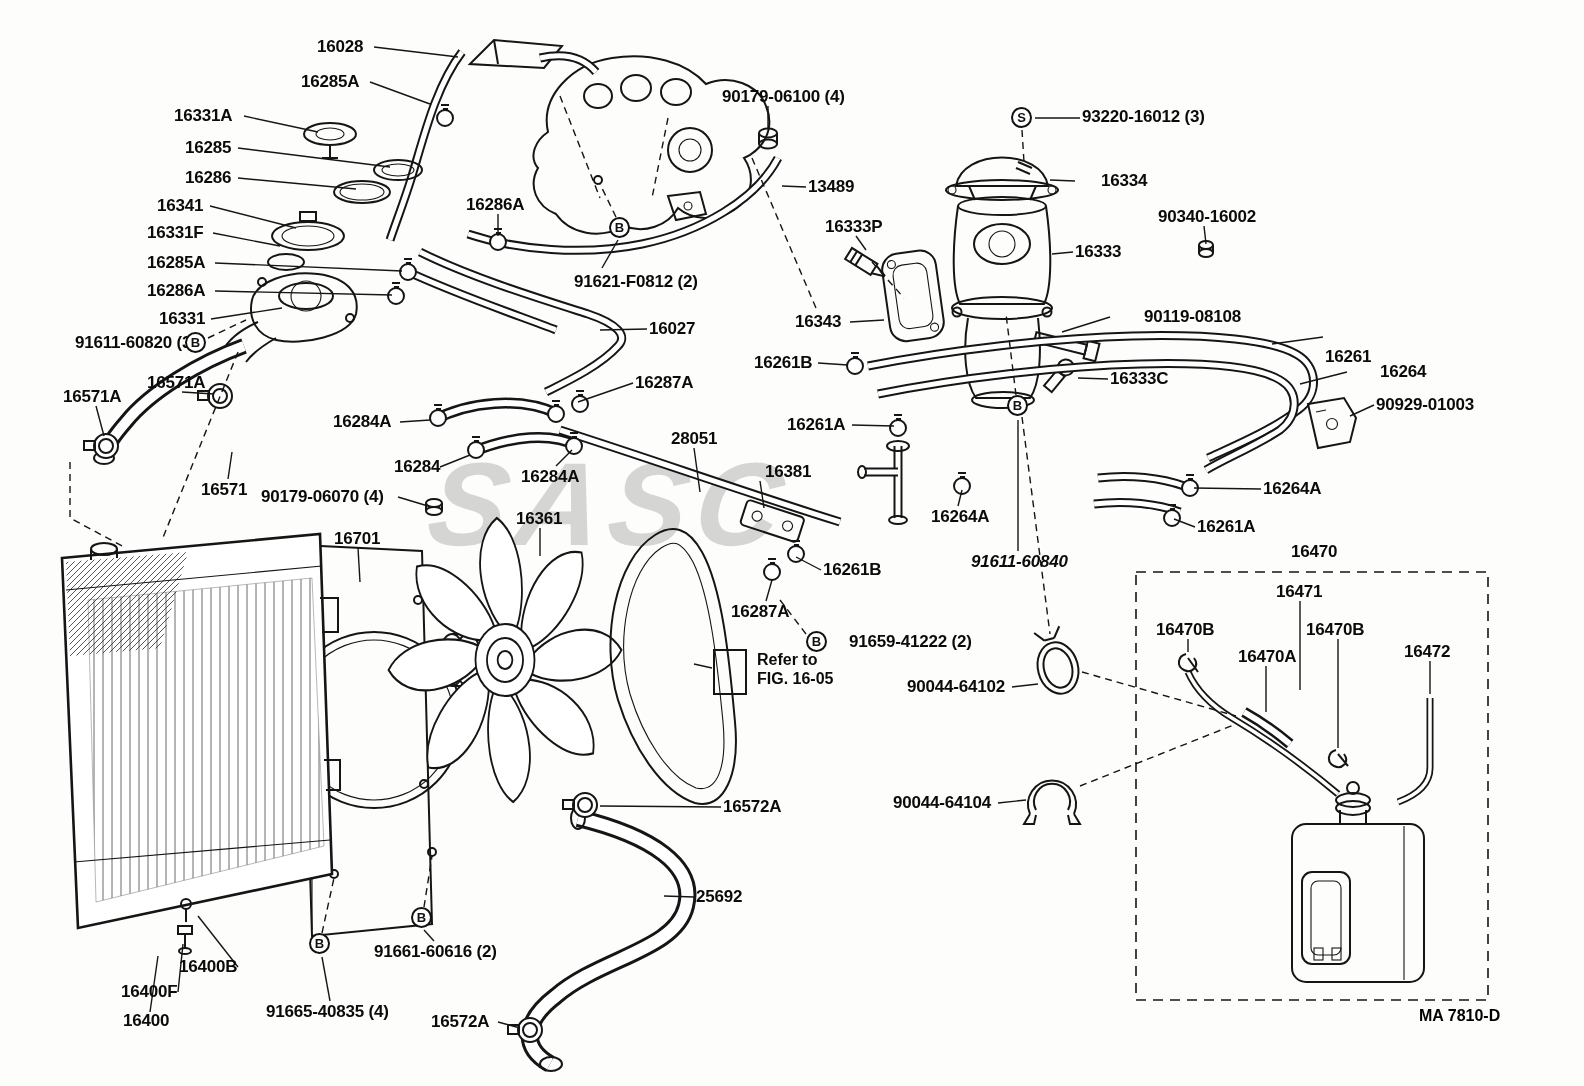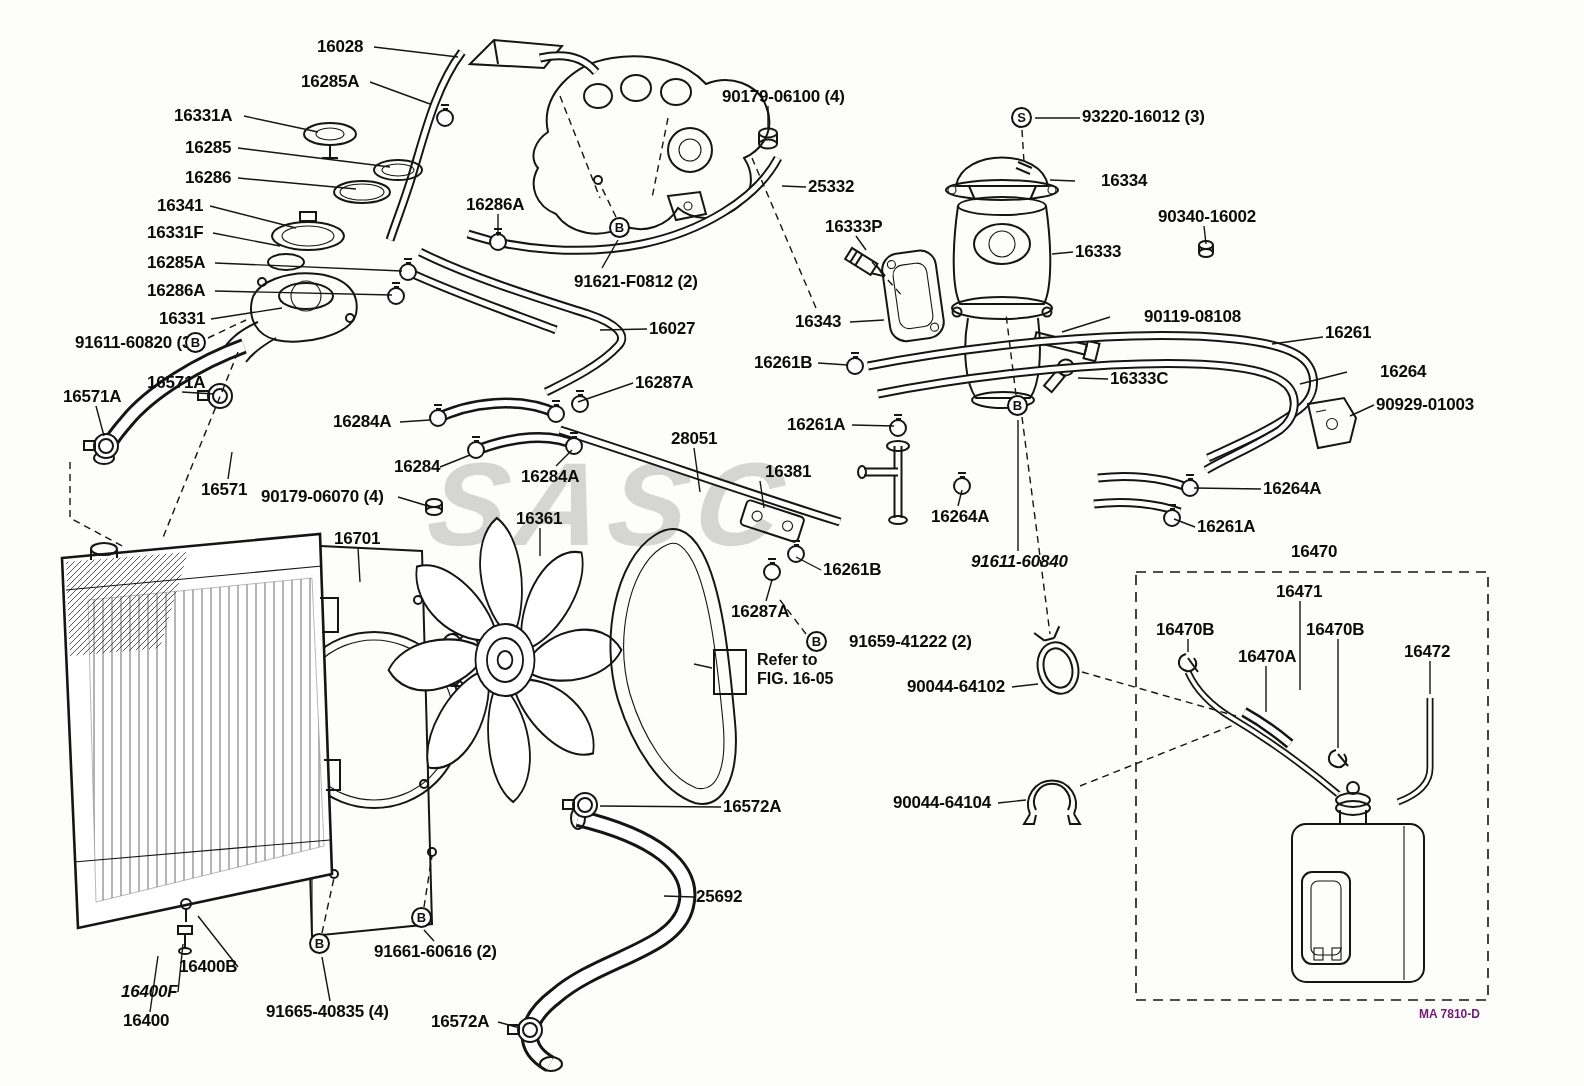--- a/index.html
+++ b/index.html
@@ -8,21 +8,21 @@
          font-family:"Liberation Sans",sans-serif}
   .watermark{position:absolute;left:430px;top:436px;font-size:118px;font-weight:bold;font-style:italic;
              color:#b6b6b6;opacity:.55;letter-spacing:8px;transform:skewX(-8deg);user-select:none}
   svg.art{position:absolute;left:0;top:0}
   .part-label{position:absolute;font-size:17px;font-weight:bold;color:#0b0b0b;white-space:nowrap;
               letter-spacing:-0.2px;line-height:18px}
   .callout{position:absolute;width:21px;height:21px;border:2px solid #111;border-radius:50%;
            background:#fff;display:flex;align-items:center;justify-content:center;
            font-size:13px;font-weight:bold;color:#111}
   .note{position:absolute;left:757px;top:650px;font-size:16px;font-weight:bold;color:#0b0b0b;line-height:19px}
-  .code{position:absolute;left:1419px;top:1007px;font-size:12px;font-weight:bold;color:#701a75}
+  .code{position:absolute;left:1419px;top:1007px;font-size:16px;font-weight:bold;color:#000000}
   svg .ln{stroke:#151515;fill:none;stroke-width:2}
   svg .thin{stroke:#151515;fill:none;stroke-width:1.1}
 </style>
 </head>
 <body>
 
 <div class="stage">
 
   <div class="watermark">SASC</div>
 
@@ -411,29 +411,29 @@
       <div class="part-label" style="left: 185px; top: 139px;">16285</div>
       <div class="part-label" style="left: 185px; top: 169px;">16286</div>
       <div class="part-label" style="left: 157px; top: 197px;">16341</div>
       <div class="part-label" style="left: 147px; top: 224px;">16331F</div>
       <div class="part-label" style="left: 147px; top: 254px;">16285A</div>
       <div class="part-label" style="left: 147px; top: 282px;">16286A</div>
       <div class="part-label" style="left: 159px; top: 310px;">16331</div>
       <div class="part-label" style="left: 722px; top: 88px;">90179-06100 (4)</div>
       <div class="part-label" style="left: 1082px; top: 108px;">93220-16012 (3)</div>
       <div class="part-label" style="left: 1077px; top: 172px; margin-left: 24px;">16334</div>
-      <div class="part-label" style="left: 808px; top: 178px;">25332</div>
+      <div class="part-label" style="left: 808px; top: 178px;">13489</div>
       <div class="part-label" style="left: 1158px; top: 208px;">90340-16002</div>
       <div class="part-label" style="left: 825px; top: 218px;">16333P</div>
       <div class="part-label" style="left: 1075px; top: 243px;">16333</div>
       <div class="part-label" style="left: 466px; top: 196px;">16286A</div>
       <div class="part-label" style="left: 574px; top: 273px;">91621-F0812 (2)</div>
       <div class="part-label" style="left: 795px; top: 313px;">16343</div>
       <div class="part-label" style="left: 1144px; top: 308px;">90119-08108</div>
-      <div class="part-label" style="left: 1325px; top: 324px;">16261</div>
+      <div class="part-label" style="left: 1325px; top: 348px;">16261</div>
       <div class="part-label" style="left: 37px; top: 334px; margin-left: 38px;">91611-60820 (3)</div>
       <div class="part-label" style="left: 649px; top: 320px;">16027</div>
       <div class="part-label" style="left: 754px; top: 354px;">16261B</div>
       <div class="part-label" style="left: 1110px; top: 370px;">16333C</div>
       <div class="part-label" style="left: 1349px; top: 363px; margin-left: 31px;">16264</div>
       <div class="part-label" style="left: 1376px; top: 396px;">90929-01003</div>
       <div class="part-label" style="left: 147px; top: 374px;">16571A</div>
       <div class="part-label" style="left: 63px; top: 388px;">16571A</div>
       <div class="part-label" style="left: 635px; top: 374px;">16287A</div>
       <div class="part-label" style="left: 787px; top: 416px;">16261A</div>
@@ -457,21 +457,21 @@
       <div class="part-label" style="left: 1238px; top: 648px;">16470A</div>
       <div class="part-label" style="left: 1306px; top: 621px;">16470B</div>
       <div class="part-label" style="left: 1404px; top: 643px;">16472</div>
       <div class="part-label" style="left: 731px; top: 603px;">16287A</div>
       <div class="part-label" style="left: 849px; top: 633px;">91659-41222 (2)</div>
       <div class="part-label" style="left: 907px; top: 678px;">90044-64102</div>
       <div class="part-label" style="left: 723px; top: 798px;">16572A</div>
       <div class="part-label" style="left: 893px; top: 794px;">90044-64104</div>
       <div class="part-label" style="left: 696px; top: 888px;">25692</div>
       <div class="part-label" style="left: 179px; top: 958px;">16400B</div>
-      <div class="part-label" style="left: 121px; top: 983px; font-style: italic;">16400F</div>
+      <div class="part-label" style="left: 121px; top: 983px;">16400F</div>
       <div class="part-label" style="left: 123px; top: 1012px;">16400</div>
       <div class="part-label" style="left: 374px; top: 943px;">91661-60616 (2)</div>
       <div class="part-label" style="left: 266px; top: 1003px;">91665-40835 (4)</div>
       <div class="part-label" style="left: 431px; top: 1013px;">16572A</div>
     </div>
   <div id="callouts">
       <div class="callout" style="left: 1011px; top: 107px;">S</div>
       <div class="callout" style="left: 609px; top: 217px;">B</div>
       <div class="callout" style="left: 185px; top: 332px;">B</div>
       <div class="callout" style="left: 1007px; top: 395px;">B</div>

